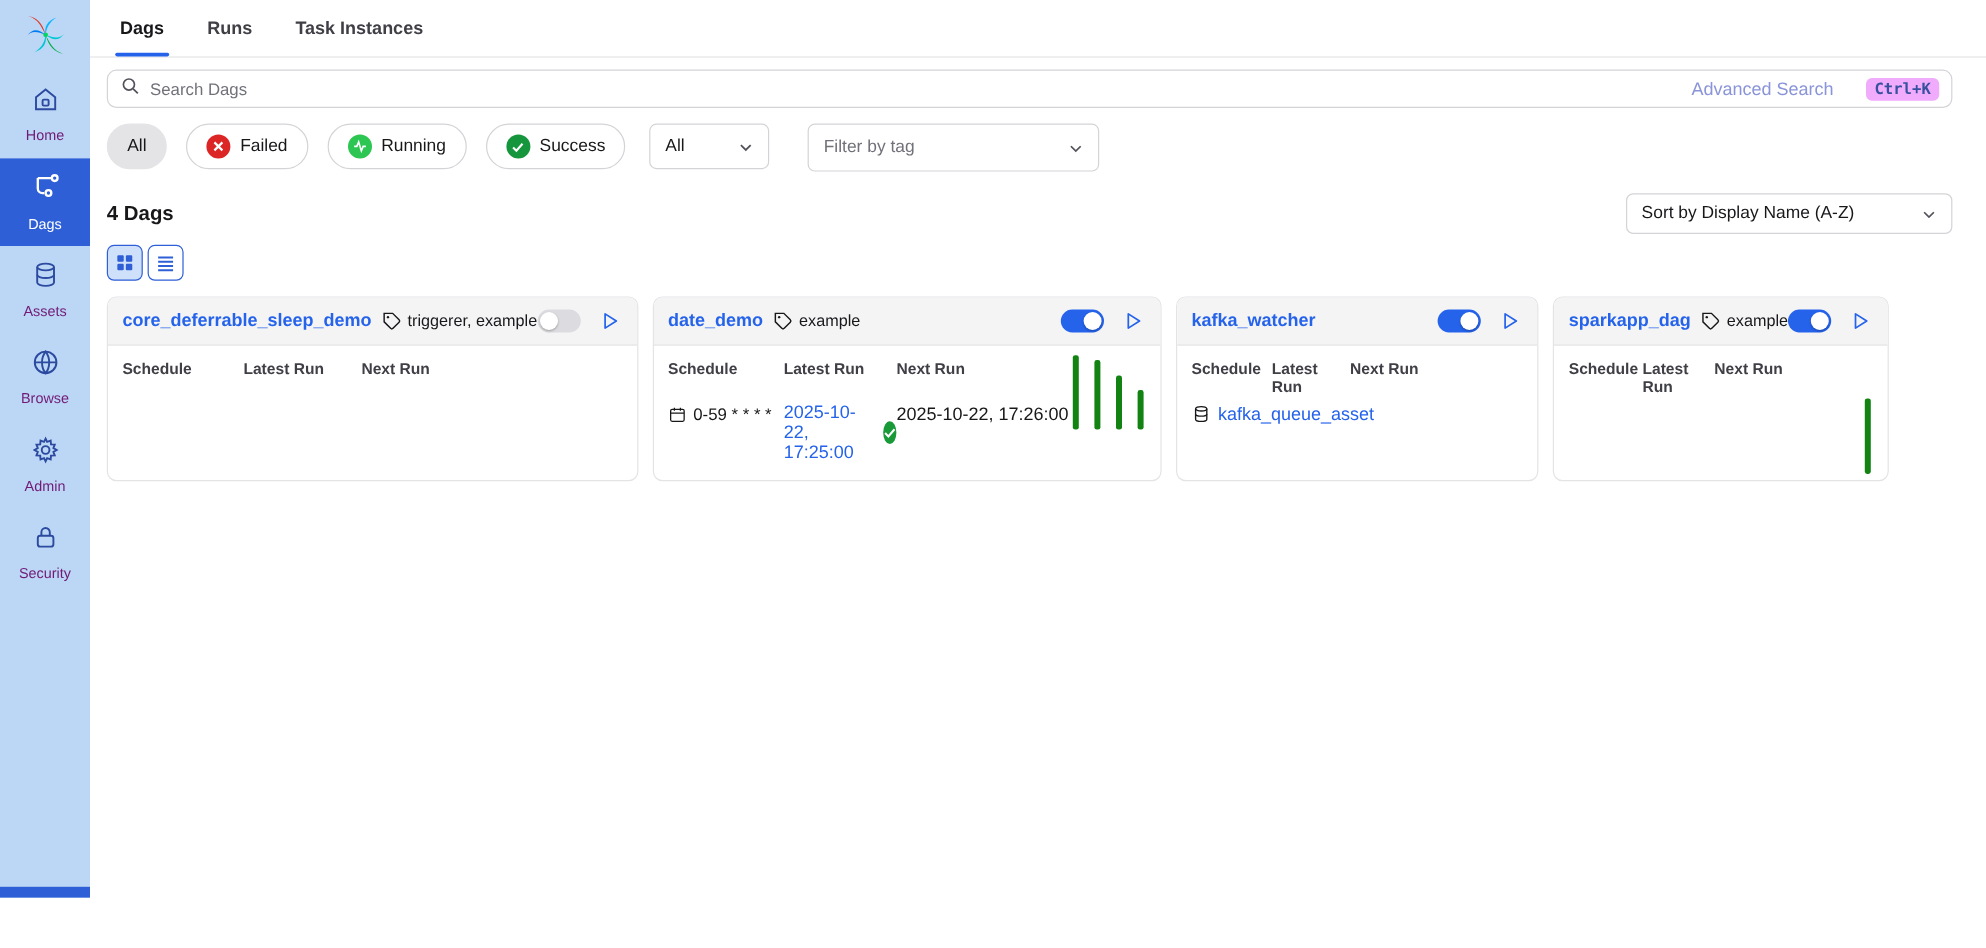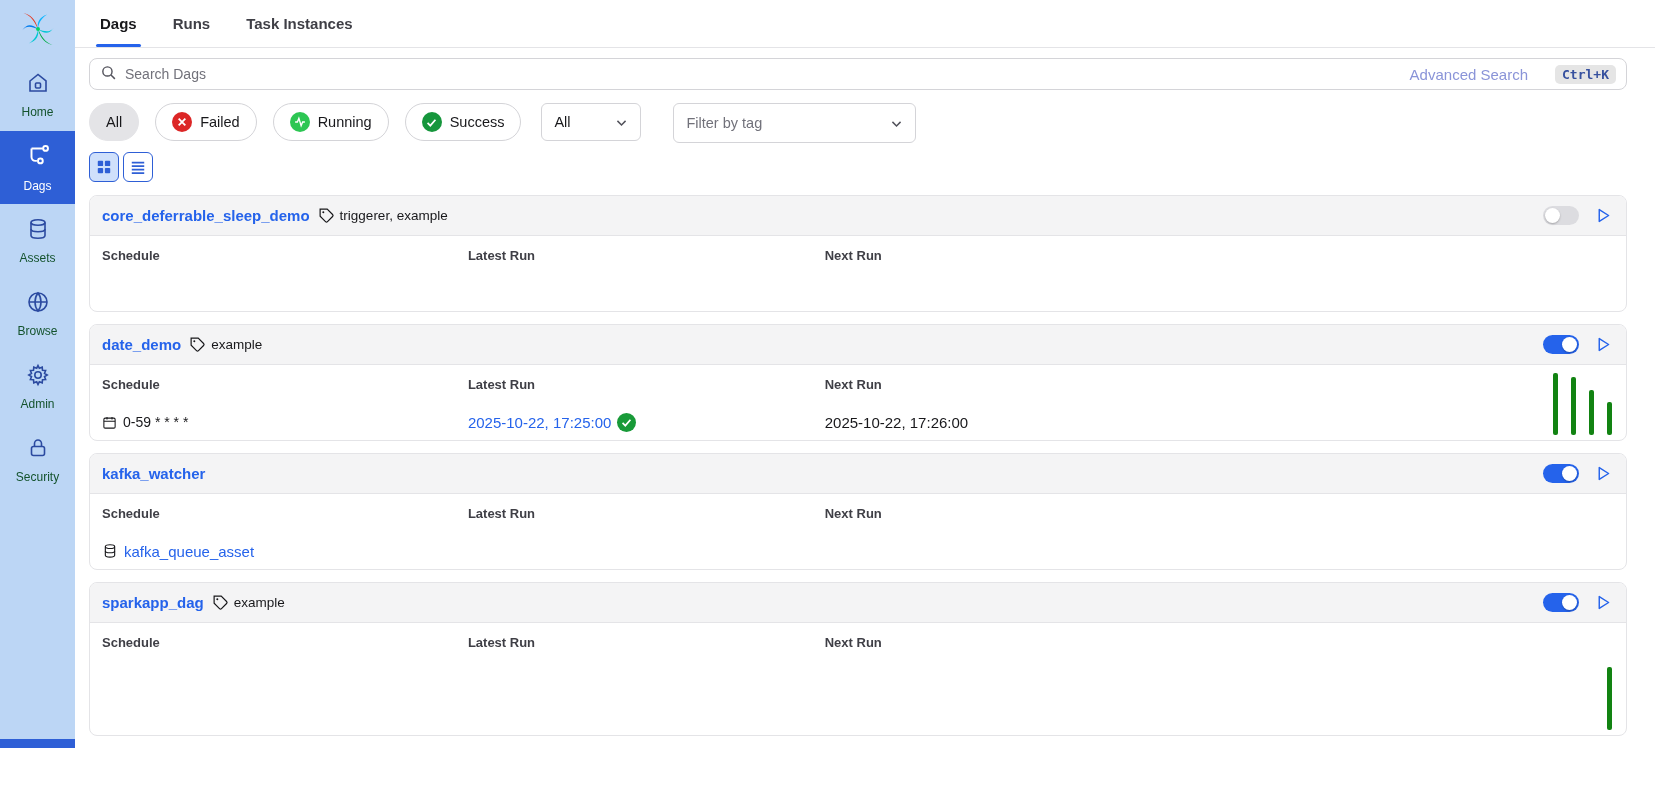--- a/index.html
+++ b/index.html
@@ -2,21 +2,21 @@
 <html><head>
 <meta charset="utf-8">
 <style>
   * { margin:0; padding:0; box-sizing:border-box; }
   html,body { width:1655px; height:790px; background:#fff; font-family:"Liberation Sans", sans-serif; overflow:hidden; }
   .app { display:flex; width:100%; height:100%; }
 
   
   .sidebar { width:75px; height:748px; background:#bcd6f5; display:flex; flex-direction:column; align-items:center; flex-shrink:0; position:relative; }
   .logo-wrap { padding:8px 0 4px; }
-  .side-item { width:100%; height:73px; display:flex; flex-direction:column; align-items:center; justify-content:center; gap:6px; color:#14532d; cursor:pointer; }
+  .side-item { width:100%; height:73px; display:flex; flex-direction:column; align-items:center; justify-content:center; gap:6px; color:#701a75; cursor:pointer; }
   .side-item .s-label { font-size:12px; }
   .side-item svg { stroke:#2b4aa0; }
   .side-item.active { background:#2e5fd6; color:#fff; }
   .side-item.active svg { stroke:#fff; }
   .side-bottom-bar { position:absolute; left:0; bottom:0; width:100%; height:9px; background:#2e5fd6; }
 
   
   .main { flex:1; display:flex; flex-direction:column; min-width:0; }
   .tabbar { height:48px; display:flex; align-items:center; padding-left:25px; border-bottom:1px solid #e4e4e7; gap:36px; }
   .tab { font-size:15px; font-weight:700; color:#3f3f46; height:100%; display:flex; align-items:center; position:relative; cursor:pointer; }
@@ -24,21 +24,21 @@
   .tab.active::after { content:""; position:absolute; left:-4px; right:-4px; bottom:0; height:3px; background:#2563eb; border-radius:2px; }
 
   .content { padding:10px 28px 0 14px; flex:1; display:flex; flex-direction:column; }
 
   
   .search-bar { position:relative; height:32px; border:1px solid #d4d4d8; border-radius:8px; display:flex; align-items:center; padding:0 10px; background:#fff; }
   .search-bar input { border:none; outline:none; flex:1; font-size:14px; color:#18181b; margin-left:8px; background:transparent; font-family:"Liberation Sans", sans-serif; }
   .search-bar input::placeholder { color:#71717a; }
   .search-right { position:absolute; right:10px; top:0; height:100%; display:flex; align-items:center; gap:27px; }
   .adv-link { font-size:15px; color:#8a94d8; text-decoration:none; cursor:pointer; }
-  .kbd { font-family:"DejaVu Sans Mono", monospace; font-size:13px; background:#e5e5e5; color:#37519f; border-radius:5px; padding:2px 7px; font-weight:700; }
+  .kbd { font-family:"DejaVu Sans Mono", monospace; font-size:13px; background:#f0abfc; color:#37519f; border-radius:5px; padding:2px 7px; font-weight:700; }
 
   
   .filters { display:flex; align-items:flex-start; gap:16px; margin-top:13px; }
   .chip { display:flex; align-items:center; gap:8px; height:38px; padding:0 16px; border-radius:19px; border:1px solid #d4d4d8; background:#fff; font-size:14.5px; color:#18181b; cursor:pointer; }
   .chip.active { background:#e4e4e7; border-color:#e4e4e7; }
   .st-ic { width:20px; height:20px; border-radius:50%; display:flex; align-items:center; justify-content:center; flex-shrink:0; }
   .st-failed { background:#dc2626; }
   .st-running { background:#2dc653; }
   .st-success { background:#16963c; }
   .select { display:flex; align-items:center; justify-content:space-between; border:1px solid #d4d4d8; border-radius:6px; background:#fff; font-size:14.5px; color:#18181b; cursor:pointer; padding:0 12px; }
@@ -49,21 +49,21 @@
   .head-row { display:flex; align-items:center; justify-content:space-between; margin-top:18px; }
   .dag-count { font-size:17px; font-weight:700; color:#18181b; }
   .sort-select { width:272px; height:34px; color:#18181b; font-size:14.5px; }
 
   
   .view-toggles { display:flex; gap:4px; margin-top:9px; }
   .vt-btn { width:30px; height:30px; border:1px solid #2e5fd6; border-radius:6px; background:#fff; display:flex; align-items:center; justify-content:center; cursor:pointer; }
   .vt-btn.active { background:#cfe0fb; }
 
   
-  .cards { margin-top:13px; display:flex; flex-direction:column; gap:12px; }
+  .cards { margin-top:13px; display:flex; flex-direction:row; gap:12px; }
   .dag-card { border:1px solid #e4e4e7; border-radius:8px; background:#fff; overflow:hidden; }
   .card-head { height:40px; background:#f4f4f5; border-bottom:1px solid #e4e4e7; display:flex; align-items:center; justify-content:space-between; padding:0 14px 0 12px; }
   .head-left { display:flex; align-items:center; gap:8px; }
   .dag-title { color:#2563eb; font-weight:700; font-size:15px; text-decoration:none; cursor:pointer; }
   .tag-wrap { display:flex; align-items:center; gap:5px; }
   .tag-text { font-size:13.5px; color:#18181b; }
   .head-right { display:flex; align-items:center; gap:16px; }
   .toggle { width:36px; height:19px; border-radius:10px; position:relative; cursor:pointer; display:inline-block; }
   .toggle.on { background:#2563eb; }
   .toggle.off { background:#dcdce0; }
@@ -226,20 +226,29 @@
         </div>
 
         <div class="select sel-tag">
           <span>Filter by tag</span>
           <svg width="13" height="13" viewBox="0 0 16 16" fill="none" stroke="#52525b" stroke-width="1.8">
               <path d="M3 6 L8 11 L13 6"></path>
             </svg>
         </div>
       </div>
 
+      <div class="head-row">
+        <div class="dag-count">4 Dags</div>
+        <div class="select sort-select">
+          <span>Sort by Display Name (A-Z)</span>
+          <svg width="13" height="13" viewBox="0 0 16 16" fill="none" stroke="#52525b" stroke-width="1.8">
+              <path d="M3 6 L8 11 L13 6"></path>
+            </svg>
+        </div>
+      </div>
 
       <div class="view-toggles">
         <button class="vt-btn active">
           <svg width="16" height="16" viewBox="0 0 18 18" fill="#2e5fd6">
               <rect x="2" y="2" width="6" height="6" rx="1"></rect>
               <rect x="10" y="2" width="6" height="6" rx="1"></rect>
               <rect x="2" y="10" width="6" height="6" rx="1"></rect>
               <rect x="10" y="10" width="6" height="6" rx="1"></rect>
             </svg>
         </button>

